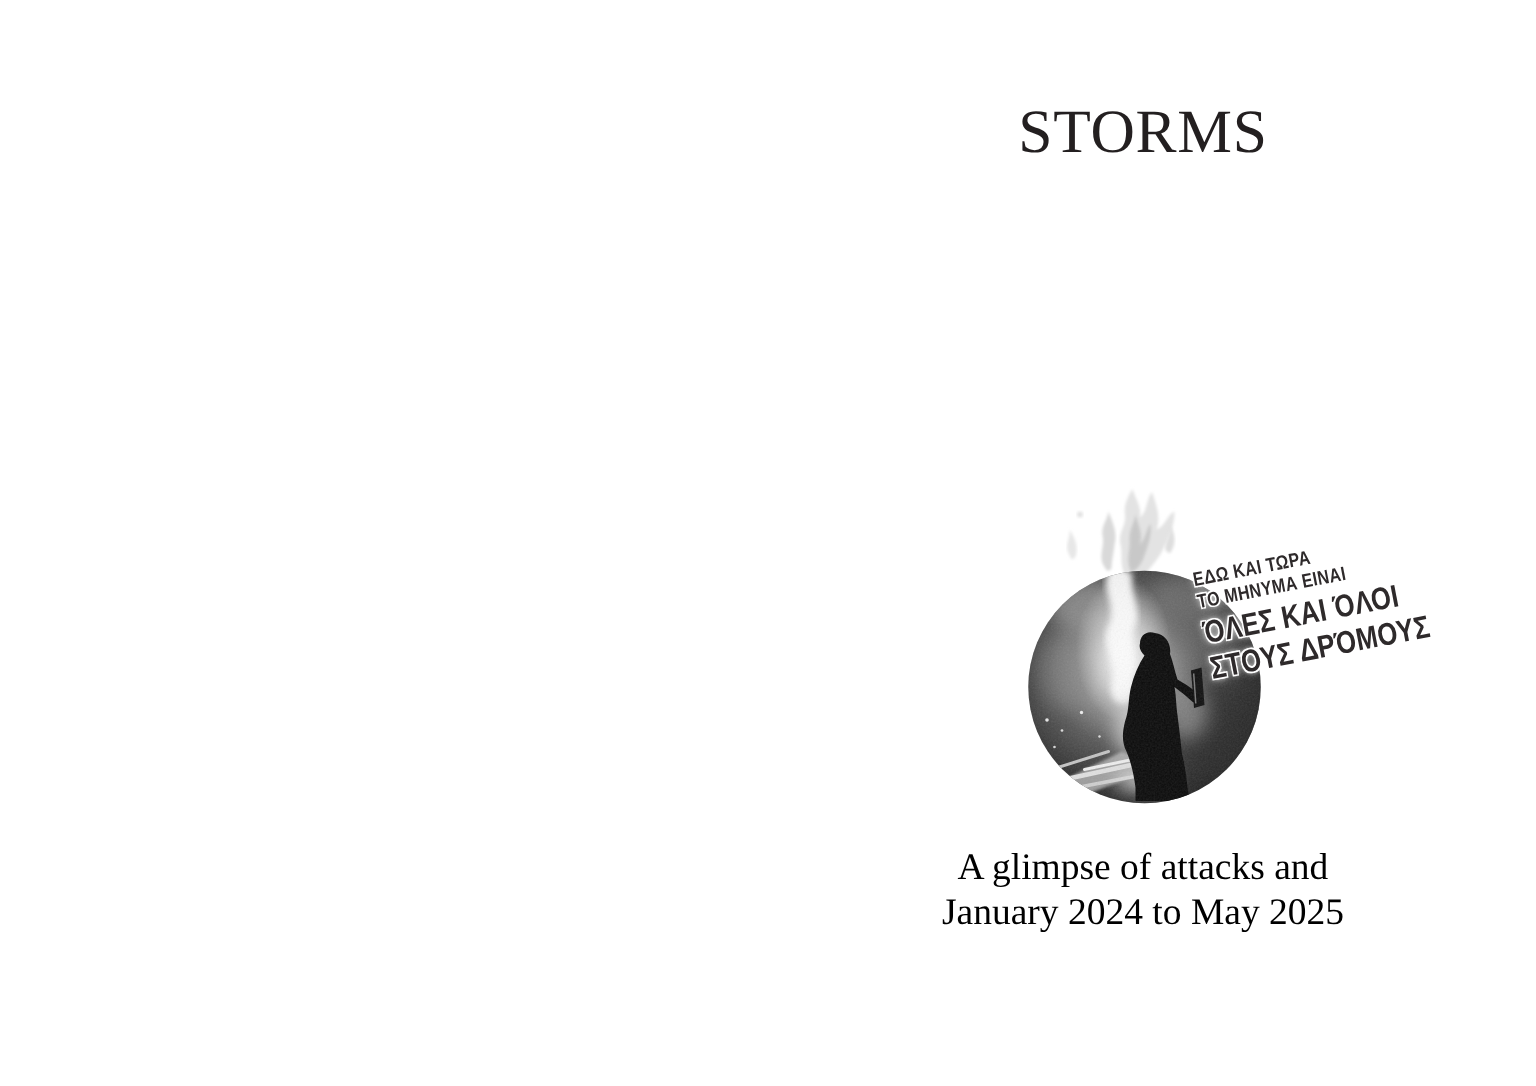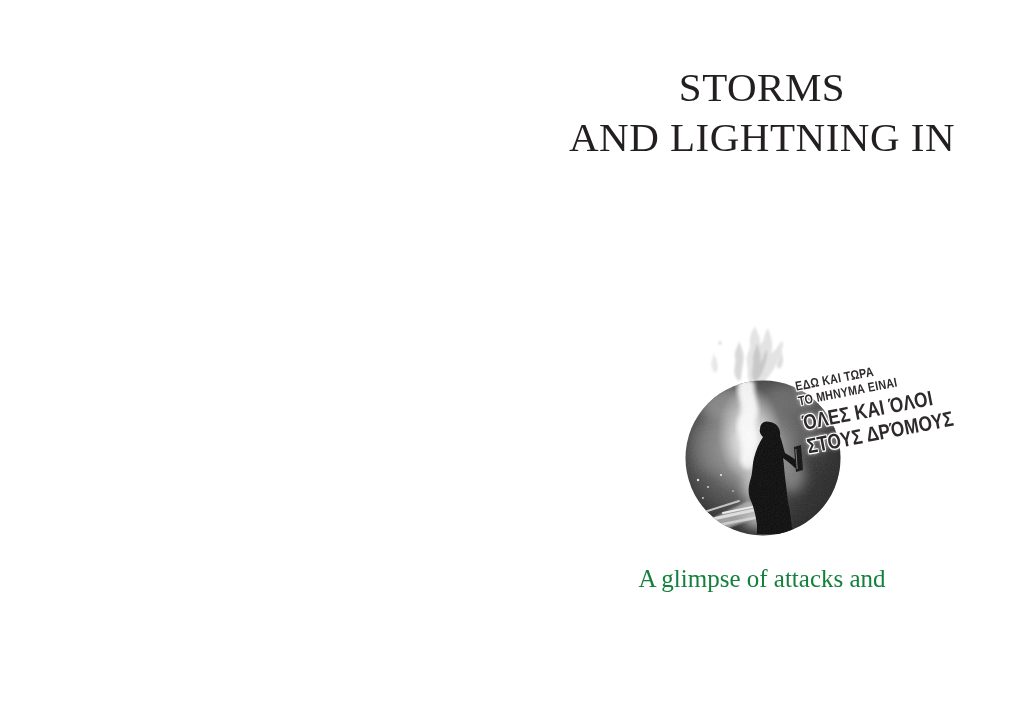--- a/index.html
+++ b/index.html
@@ -53,21 +53,21 @@
   .cover-title span { display: block; }
 
   .cover-caption {
     position: absolute;
     top: 564px;
     left: 0;
     width: 100%;
     text-align: center;
     font-size: 25px;
     line-height: 30px;
-    color: #15803d;
+    color: #000000;
   }
   .cover-caption span { display: block; }
 
   .cover-art {
     position: absolute;
     left: 141px;
     top: 315px;
     width: 225px;
     height: 230px;
   }
@@ -101,21 +101,20 @@
 
 <div class="spread">
 
   <div class="page page-left"></div>
 
   <div class="page page-right">
     <div class="content">
 
       <h1 class="cover-title">
         <span>STORMS</span>
-        <span>AND LIGHTNING IN</span>
       </h1>
 
       <svg class="cover-art" viewBox="0 0 225 230" width="225" height="230" aria-hidden="true">
         <defs>
           <clipPath id="circClip">
               <circle cx="110" cy="143" r="77.5"></circle>
             </clipPath>
           <radialGradient id="circGrad" cx="42%" cy="42%" r="64%">
             <stop offset="0" stop-color="#ececec"></stop>
             <stop offset="0.22" stop-color="#a6a6a6"></stop>
@@ -209,17 +208,18 @@
 
       <div class="slogan">
         <span class="s-small">ΕΔΩ ΚΑΙ ΤΩΡΑ</span>
         <span class="s-small">ΤΟ ΜΗΝΥΜΑ ΕΙΝΑΙ</span>
         <span class="s-big s-gap">ΌΛΕΣ ΚΑΙ ΌΛΟΙ</span>
         <span class="s-big">ΣΤΟΥΣ ΔΡΌΜΟΥΣ</span>
       </div>
 
       <div class="cover-caption">
         <span>A glimpse of attacks and</span>
+        <span>January 2024 to May 2025</span>
       </div>
 
     </div>
   </div>
 </div>
 
 </body></html>

